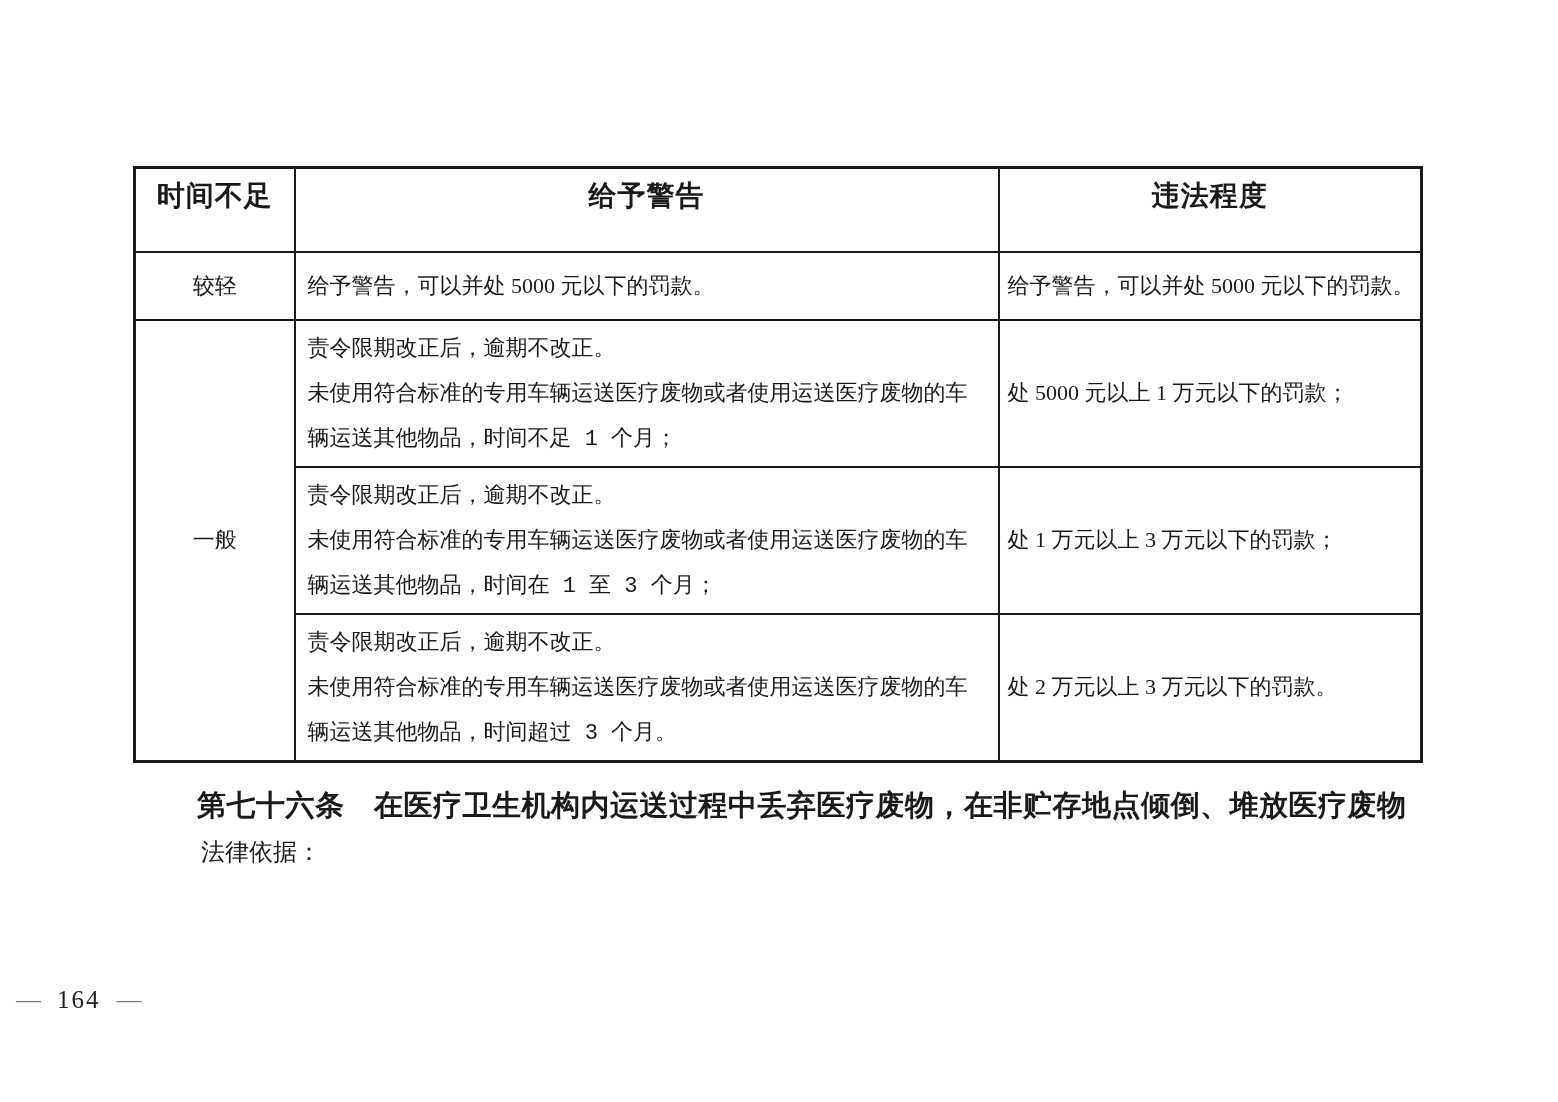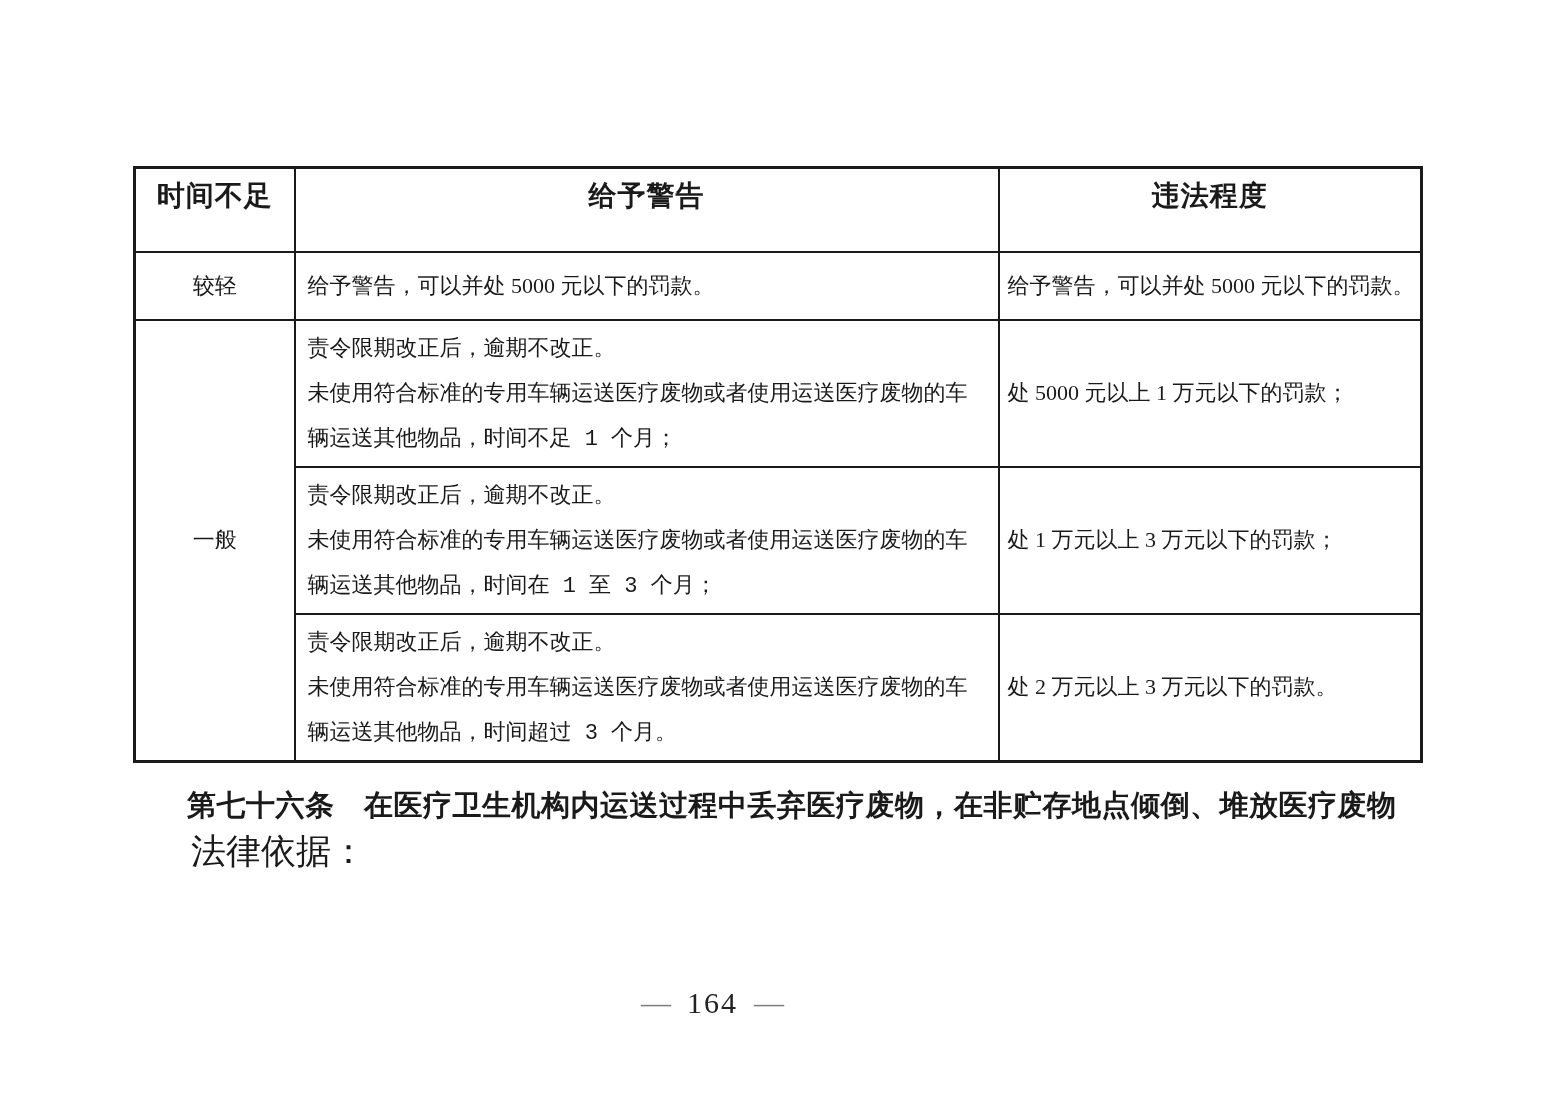--- a/index.html
+++ b/index.html
@@ -76,50 +76,50 @@
   td.discretion-cell {
     vertical-align: middle;
     font-size: 22px;
     padding-left: 8px;
     white-space: nowrap;
   }
 
   
   .article {
     position: absolute;
-    left: 129px;
+    left: 139px;
     top: 782px;
     width: 1300px;
   }
   .article-line {
     font-size: 29px;
     font-weight: bold;
     line-height: 46px;
     white-space: nowrap;
     letter-spacing: 0.5px;
   }
   .article-line.first {
     padding-left: 58px;
   }
   .legal-basis {
-    font-size: 35px;
+    font-size: 24px;
     font-weight: normal;
     line-height: 48px;
     padding-left: 62px;
     white-space: nowrap;
   }
 
   
   .footer {
     position: absolute;
     top: 986px;
     left: 0;
     width: 1425px;
-    text-align: center;
-    font-size: 30px;
+    text-align: left;
+    font-size: 25px;
   }
   .footer .dash {
     color: #7d7d7d;
     margin: 0 16px;
   }
   .footer .page-num {
     color: #222222;
     letter-spacing: 2px;
   }
 </style>

